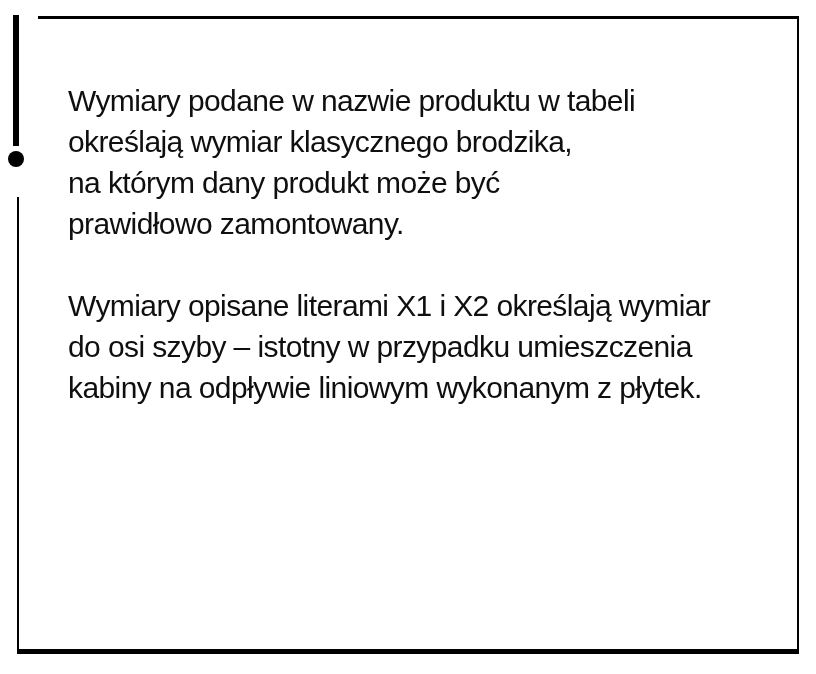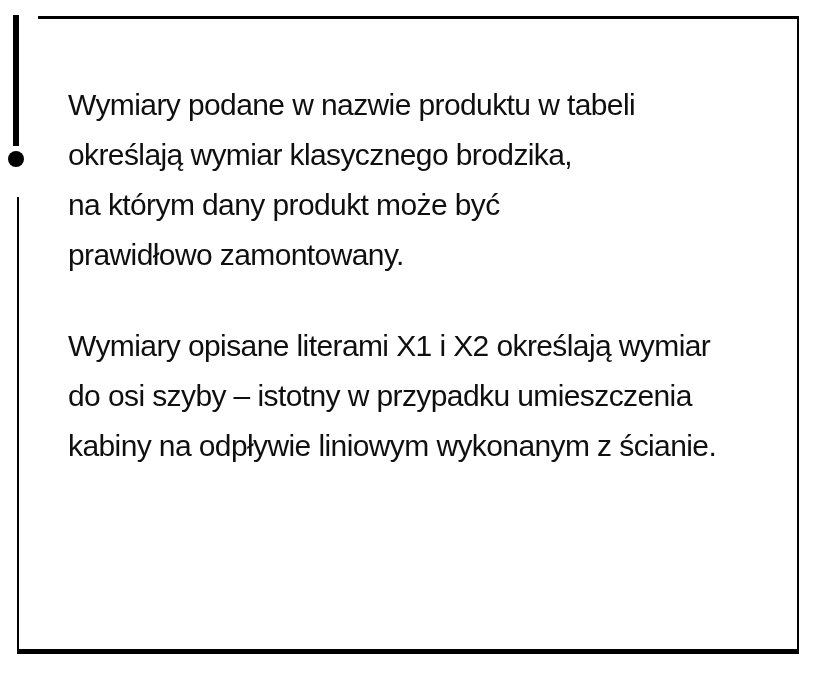--- a/index.html
+++ b/index.html
@@ -57,21 +57,21 @@
     background: var(--frame-color, #000);
   }
 
   
   .textblock {
     position: absolute;
     left: 68px; top: 80px;
     width: 720px;
     color: var(--text-color, #0f0f0f);
     font-size: 30px;
-    line-height: 50px;
+    line-height: 41px;
     letter-spacing: -0.6px;
   }
   .textblock p {
     margin: 0 0 41px 0;
     white-space: pre-line; 
   }
   .textblock p:last-child {
     margin-bottom: 0;
   }
 </style>
@@ -88,16 +88,16 @@
   <div class="accent-bar"></div>
   <div class="accent-dot"></div>
 
   <div class="textblock">
     <p>Wymiary podane w nazwie produktu w tabeli
 określają wymiar klasycznego brodzika,
 na którym dany produkt może być
 prawidłowo zamontowany.</p>
     <p>Wymiary opisane literami X1 i X2 określają wymiar
 do osi szyby – istotny w przypadku umieszczenia
-kabiny na odpływie liniowym wykonanym z ścianie.</p>
+kabiny na odpływie liniowym wykonanym z płytek.</p>
   </div>
 
 </div>
 
 </body></html>

